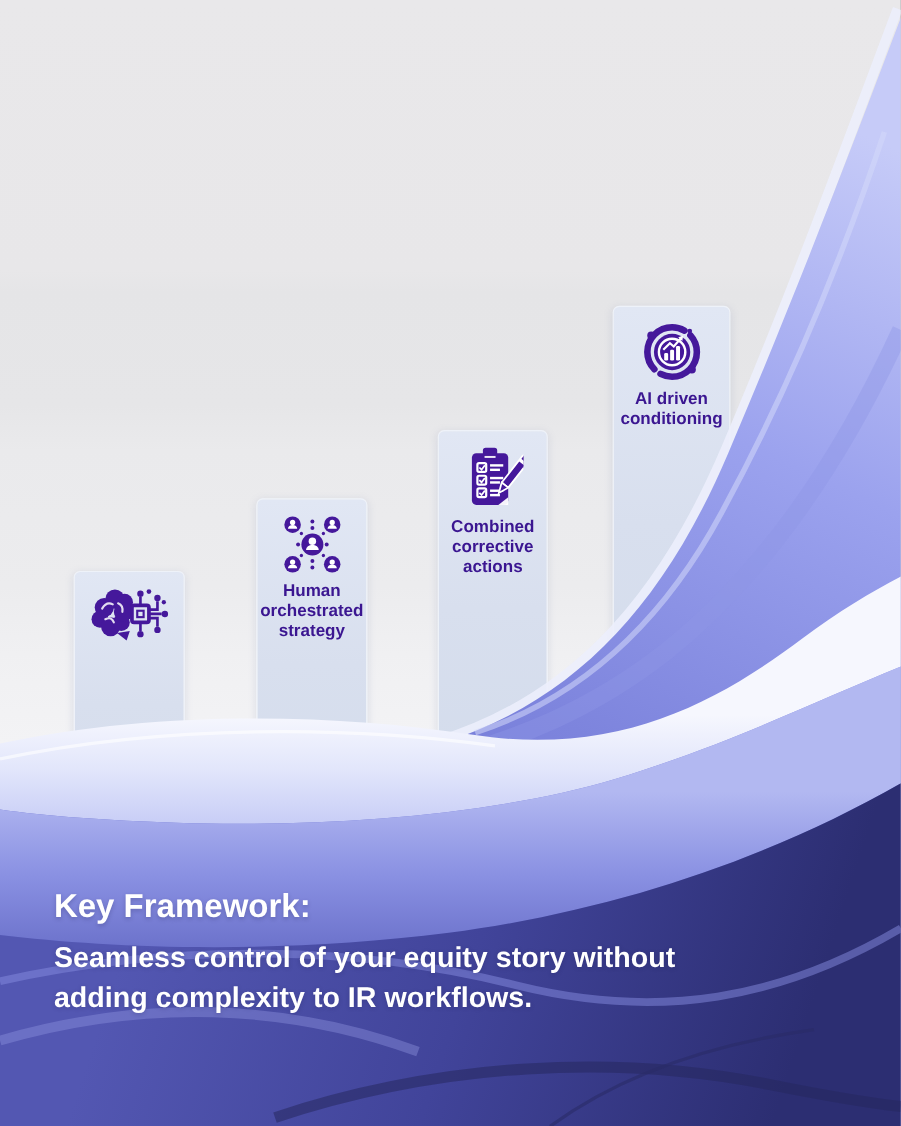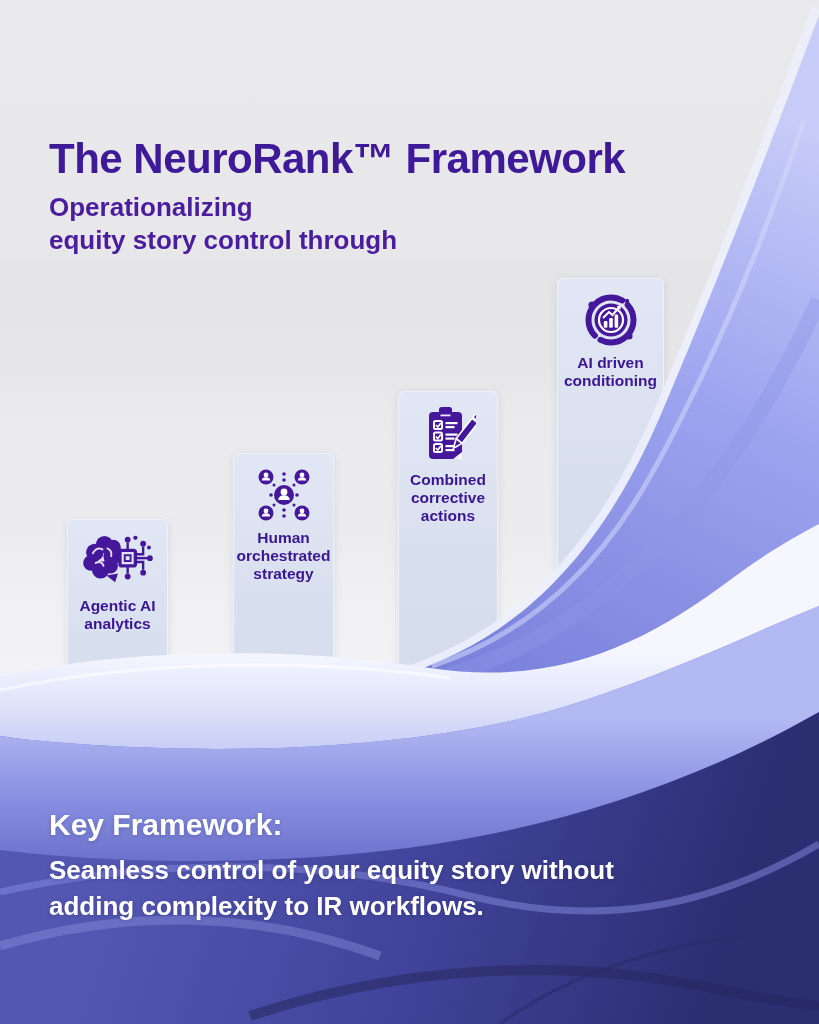--- a/index.html
+++ b/index.html
@@ -47,27 +47,20 @@
   .tk-head{font-size:30px;font-weight:bold;line-height:38px;margin-bottom:8px;
            text-shadow:0 1px 4px rgba(30,30,80,0.25);}
   .tk-body{font-size:26px;font-weight:bold;line-height:36px;
            text-shadow:0 1px 4px rgba(30,30,80,0.25);}
 </style>
 </head>
 <body>
 
 <div class="canvas">
 
-  <header class="titleblock">
-    <h1>The NeuroRank™ Framework</h1>
-    <div class="subtitle">
-      <div>Operationalizing</div>
-      <div>equity story control through</div>
-    </div>
-  </header>
 
   <div class="bar step1">
     <svg class="icon" width="78" height="58" viewBox="0 0 80 60">
       <g fill="#45189b">
         <circle cx="16" cy="20" r="9"></circle>
           <circle cx="26" cy="12" r="9"></circle>
           <circle cx="35" cy="15" r="8"></circle>
         <circle cx="12" cy="31" r="8"></circle>
           <circle cx="22" cy="38" r="9"></circle>
           <circle cx="32" cy="34" r="8"></circle>
@@ -91,21 +84,20 @@
       <g fill="#45189b">
         <circle cx="66" cy="11" r="3"></circle>
           <circle cx="73" cy="26" r="3"></circle>
           <circle cx="66" cy="41" r="3"></circle>
         <circle cx="50" cy="7" r="3"></circle>
           <circle cx="50" cy="45" r="3"></circle>
         <circle cx="58" cy="5" r="2.2"></circle>
           <circle cx="72" cy="15" r="2"></circle>
       </g>
     </svg>
-    <div class="bar-label">Agentic AI analytics</div>
   </div>
 
   <div class="bar step3">
     <svg class="icon" width="56" height="60" viewBox="0 0 56 60">
       <rect x="9" y="7" width="33" height="47" rx="4" fill="#45189b"></rect>
       <rect x="19" y="2" width="13" height="9" rx="2.5" fill="#45189b"></rect>
       <rect x="20.5" y="9.5" width="10" height="1.8" fill="#ffffff" opacity="0.9"></rect>
       <g>
         <rect x="14" y="16" width="8" height="8" rx="1.5" fill="none" stroke="#ffffff" stroke-width="2"></rect>
         <path d="M15.8 20 l2 2 l3 -4" stroke="#ffffff" stroke-width="1.6" fill="none"></path>

